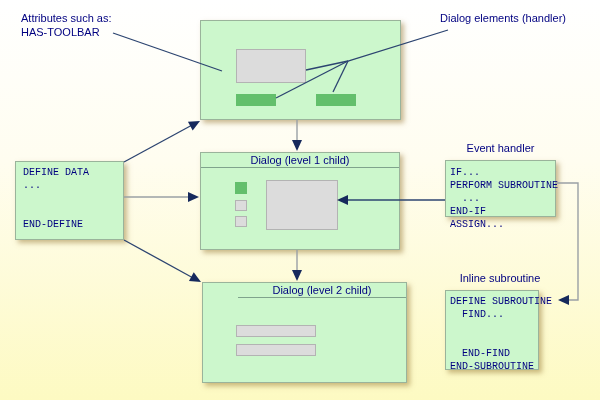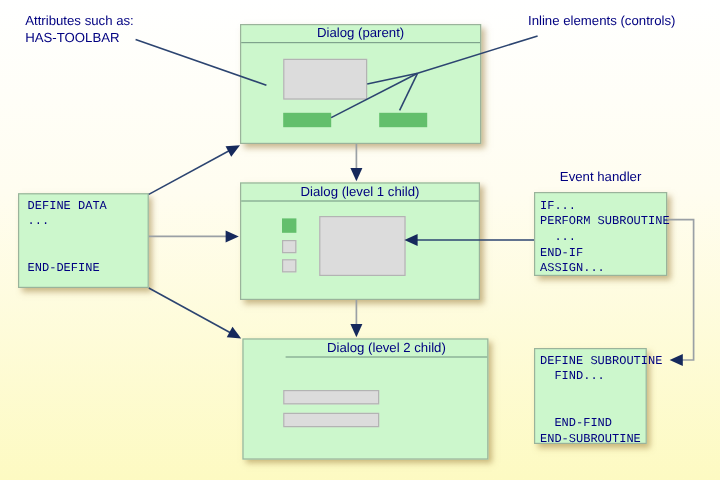--- a/index.html
+++ b/index.html
@@ -43,24 +43,23 @@
 </head>
 <body>
 
 <div class="canvas">
 
   <div class="label" style="left:21px; top:11px;">
     <div>Attributes such as:</div>
     <div>HAS-TOOLBAR</div>
   </div>
 
-  <div class="label" style="left:440px; top:11px;">Inline elements (controls)</div>
+  <div class="label" style="left:440px; top:11px;">Dialog elements (handler)</div>
 
   <div class="gbox" style="left:200px; top:20px; width:201px; height:100px;">
-    <div class="titlebar">Dialog (parent)</div>
     <div class="ctrl gray" style="left:35px;  top:28px; width:70px; height:34px;"></div>
     <div class="ctrl green" style="left:35px;  top:73px; width:40px; height:12px;"></div>
     <div class="ctrl green" style="left:115px; top:73px; width:40px; height:12px;"></div>
   </div>
 
   <div class="gbox" style="left:200px; top:152px; width:200px; height:98px;">
     <div class="titlebar">Dialog (level 1 child)</div>
     <div class="ctrl green" style="left:34px; top:29px; width:12px; height:12px;"></div>
     <div class="ctrl gray" style="left:34px; top:47px; width:12px; height:11px;"></div>
     <div class="ctrl gray" style="left:34px; top:63px; width:12px; height:11px;"></div>
@@ -75,28 +74,29 @@
 
   <div class="gbox" style="left:15px; top:161px; width:109px; height:79px;">
     <pre class="code pad-data">DEFINE DATA
 ...
 
 
 END-DEFINE</pre>
   </div>
 
   <div class="label centered" style="left:445px; top:141px; width:111px;">Event handler</div>
-  <div class="gbox" style="left:445px; top:160px; width:111px; height:70px;">
+  <div class="gbox" style="left:445px; top:160px; width:111px; height:57px;">
     <pre class="code pad-event">IF...
 PERFORM SUBROUTINE
   ...
 END-IF
 ASSIGN...</pre>
   </div>
 
+  <div class="label centered" style="left:445px; top:271px; width:110px;">Inline subroutine</div>
   <div class="gbox" style="left:445px; top:290px; width:94px; height:80px;">
     <pre class="code pad-inline">DEFINE SUBROUTINE
   FIND...
 
 
   END-FIND
 END-SUBROUTINE</pre>
   </div>
 
   <svg class="overlay" width="600" height="400" viewBox="0 0 600 400">

